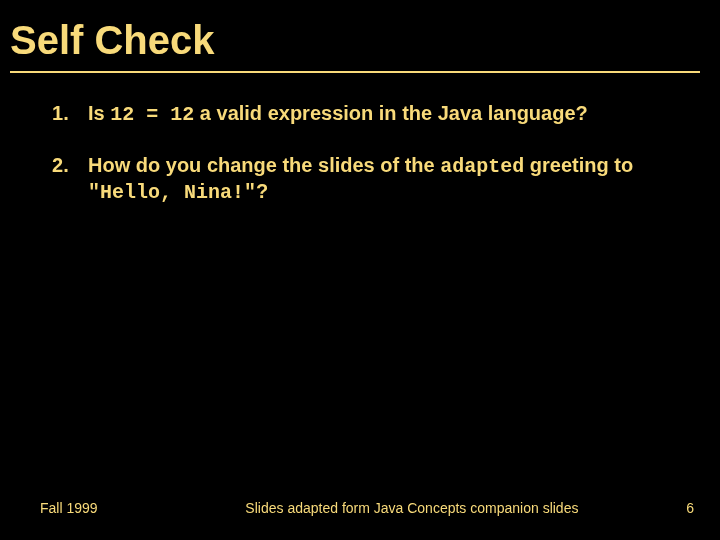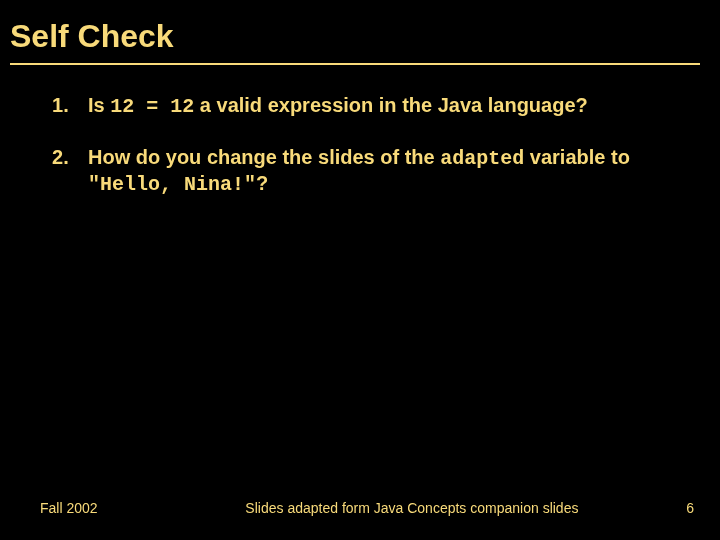--- a/index.html
+++ b/index.html
@@ -13,21 +13,21 @@
     overflow: hidden;
   }
   .slide {
     width: 720px;
     height: 540px;
     position: relative;
     box-sizing: border-box;
     padding: 18px 26px 0 10px;
   }
   .title {
-    font-size: 32px;
+    font-size: 40px;
     font-weight: bold;
     margin: 0 0 8px 0;
     padding: 0;
   }
   .rule {
     height: 2px;
     background: #F8DA7A;
     margin: 0 0 28px 0;
     width: 690px;
   }
@@ -84,23 +84,23 @@
 <div class="slide">
 
   <h1 class="title">Self Check</h1>
   <div class="rule"></div>
 
   <ol class="questions">
     <li>
       <span>Is </span><span class="code">12 = 12</span><span> a valid expression in the Java language?</span>
     </li>
     <li>
-      <span>How do you change the slides of the </span><span class="code">adapted</span><span> variable to </span><span class="code">"Hello, Nina!"</span><span>?</span>
+      <span>How do you change the slides of the </span><span class="code">adapted</span><span> greeting to </span><span class="code">"Hello, Nina!"</span><span>?</span>
     </li>
   </ol>
 
   <div class="footer">
-    <span class="term">Fall 2002</span>
+    <span class="term">Fall 1999</span>
     <span class="center">Slides adapted form Java Concepts companion slides</span>
     <span class="pagenum">6</span>
   </div>
 
 </div>
 
 </body></html>

